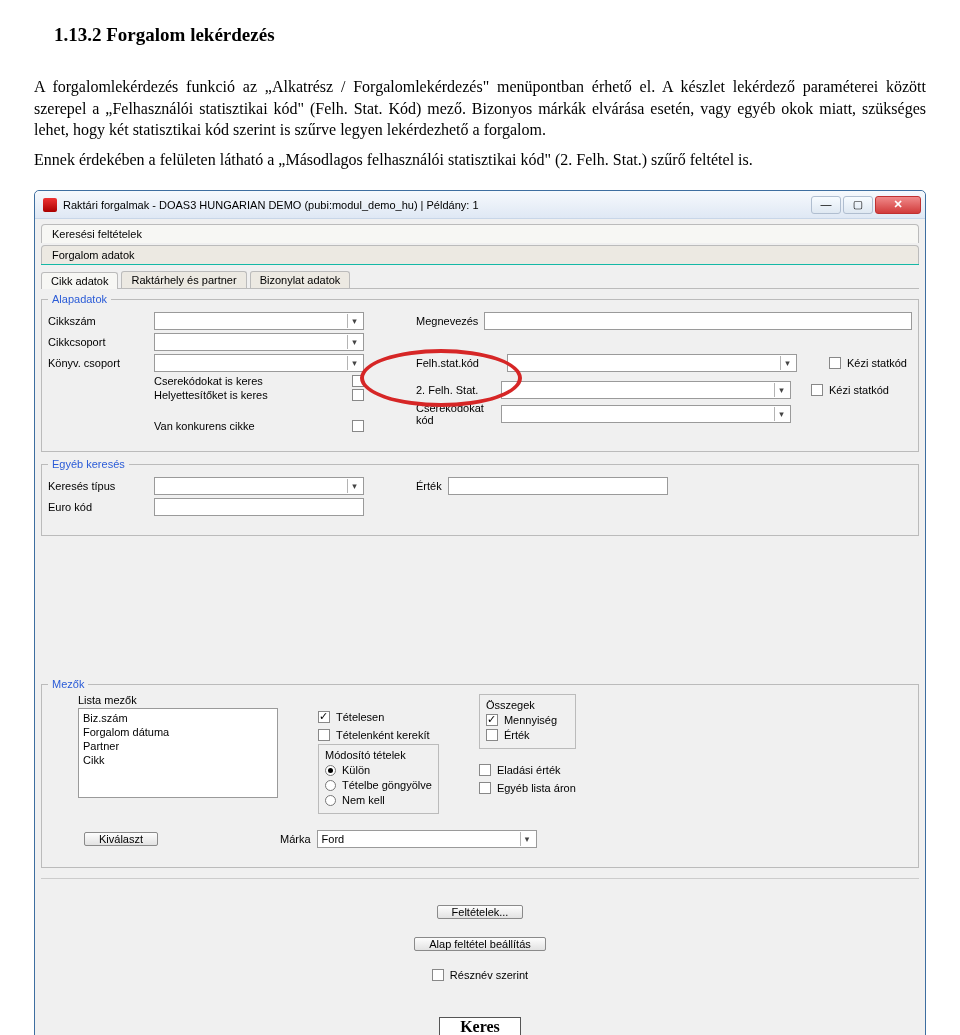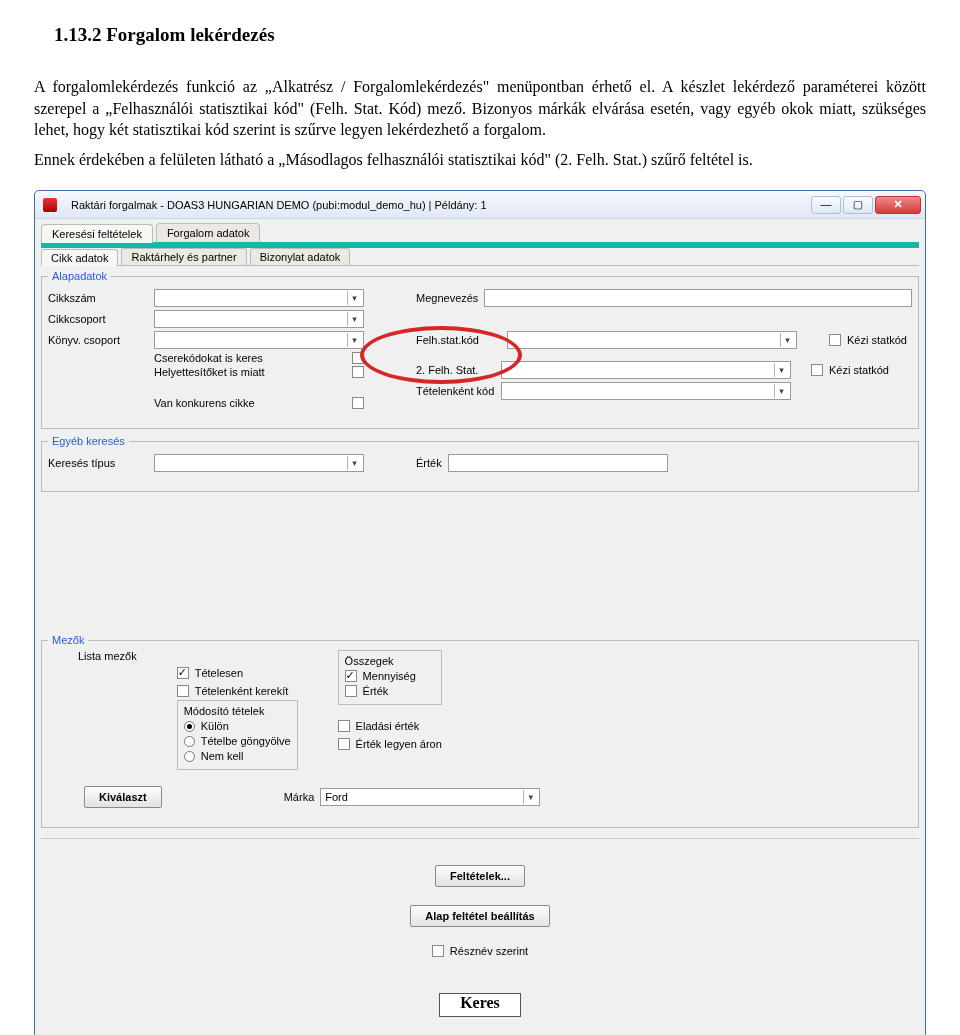--- a/index.html
+++ b/index.html
@@ -35,42 +35,42 @@
   .win-title {
     display:flex;
     align-items:center;
     justify-content:space-between;
     height:28px;
     padding:0 4px 0 8px;
     background:linear-gradient(#f6f9fd,#dfe8f4);
     border-bottom:1px solid #c8d6e8;
     border-radius:5px 5px 0 0;
   }
-  .win-title .title-left{display:flex;align-items:center;gap:14px;}
+  .win-title .title-left{display:flex;align-items:center;gap:6px;}
   .win-title .app-ico{
     width:14px;height:14px;display:inline-block;
     background:linear-gradient(#e33,#a00);border-radius:2px;
   }
   .win-btns{display:flex;gap:2px;}
   .win-btn{
     width:30px;height:18px;border:1px solid #b0bed0;border-radius:3px;
     background:linear-gradient(#f7fbff,#dfe8f2);
     display:flex;align-items:center;justify-content:center;
     font-size:11px;line-height:1;
   }
   .win-btn.close{
     background:linear-gradient(#f08a8a,#d13b3b);border-color:#c03030;color:#fff;
     font-weight:bold;width:46px;
   }
 
   .client{
     background:#f0f0f0;
     padding:4px 6px 10px 6px;
   }
-  .tabs{display:flex;gap:3px;border-bottom:6px solid #14b8a6;}
+  .tabs{display:flex;gap:3px;border-bottom:1px solid #14b8a6;margin-bottom:6px;flex-direction:column;}
   .tab{
     padding:3px 10px;border:1px solid #bbb;border-bottom:none;
     border-radius:4px 4px 0 0;background:#ece9e2;
   }
   .tab.active{background:#f7f7f4;font-weight:normal;position:relative;top:1px;}
   
   .tabs2{display:flex;gap:3px;border-bottom:1px solid #bbb;margin-bottom:4px;}
   .tabs2 .tab{border-radius:3px 3px 0 0;padding:2px 9px;}
 
   fieldset{border:1px solid #bbb;margin:4px 0 6px 0;padding:4px 6px 16px 6px;}
@@ -96,23 +96,23 @@
   .mezok-content{display:flex;gap:40px;align-items:flex-start;}
   .listbox{
     width:200px;height:90px;border:1px solid #9a9a9a;background:#fff;padding:2px 4px;
   }
   .listbox div{line-height:14px;}
   .mcol{display:flex;flex-direction:column;gap:0;}
   .subgrp{border:1px solid #bbb;padding:4px 6px;}
   .subgrp-title{font-size:11px;margin-bottom:2px;}
   .spacer-mid{height:132px;}
   .btn{
-    height:22px;padding:0 14px;border:1px solid #8a8a8a;
+    height:14px;padding:0 14px;border:1px solid #8a8a8a;
     background:linear-gradient(#fdfdfd,#e2e2e2);border-radius:2px;
-    display:inline-flex;align-items:center;font-weight:bold;
+    display:inline-flex;align-items:center;
   }
 
   .bottom-bar{
     border-top:1px solid #ccc;margin-top:10px;padding-top:8px;
     display:flex;align-items:center;gap:18px;flex-direction:column;
   }
   .bottom-bar .btn-primary{
     font-family:"Times New Roman",serif;font-size:16px;font-weight:bold;
     height:24px;padding:0 20px;border:1px solid #555;background:#fff;
   }
@@ -189,71 +189,81 @@
       </div>
 
       <div class="row">
         <span class="lbl"></span>
         <span style="width:210px;display:flex;flex-direction:column;gap:2px;">
           <span style="display:flex;justify-content:space-between;align-items:center;gap:37px;">
             <span>Cserekódokat is keres</span>
             <span class="chk"></span>
           </span>
           <span style="display:flex;justify-content:space-between;align-items:center;">
-            <span>Helyettesítőket is miatt</span>
+            <span>Helyettesítőket is keres</span>
             <span class="chk"></span>
           </span>
           <span style="display:flex;justify-content:space-between;align-items:flex-start;margin-top:17px;">
             <span>Van konkurens cikke</span>
             <span class="chk"></span>
           </span>
         </span>
         <span style="width:40px"></span>
         <span style="display:flex;flex-direction:column;gap:3px;flex:1;">
           <span style="display:flex;align-items:center;">
             <span style="width:85px">2. Felh. Stat.</span>
             <span class="combo" style="width:290px">
                 <span class="dd">▾</span>
               </span>
             <span style="width:20px"></span>
             <span class="chk"></span>
             <span style="margin-left:6px">Kézi statkód</span>
           </span>
           <span style="display:flex;align-items:center;">
-            <span style="width:85px">Tételenként kód</span>
+            <span style="width:85px">Cserekódokat kód</span>
             <span class="combo" style="width:290px">
                 <span class="dd">▾</span>
               </span>
           </span>
         </span>
       </div>
 
       <span class="red-oval" style="left:318px;top:44px;width:162px;height:58px"></span>
     </fieldset>
 
     <fieldset>
       <legend>Egyéb keresés</legend>
       <div class="row">
         <span class="lbl">Keresés típus</span>
         <span class="combo" style="width:210px">
             <span class="dd">▾</span>
           </span>
         <span style="width:40px"></span>
         <span class="lbl short">Érték</span>
         <span class="txt" style="width:220px"></span>
+      </div>
+      <div class="row">
+        <span class="lbl">Euro kód</span>
+        <span class="txt" style="width:210px"></span>
       </div>
     </fieldset>
 
     <div class="spacer-mid"></div>
 
     <fieldset>
       <legend>Mezők</legend>
       <div class="mezok-content">
         <div>
           <div style="margin-left:30px;margin-bottom:2px;">Lista mezők</div>
+          <div class="listbox" style="margin-left:30px;">
+            <div>Biz.szám</div>
+            <div>Forgalom dátuma</div>
+            <div>Partner</div>
+            <div>Cikk</div>
+          </div>
         </div>
 
         <div class="mcol" style="margin-top:14px;">
           <div class="row">
               <span class="chk checked"></span>
               <span>Tételesen</span>
             </div>
           <div class="row">
               <span class="chk"></span>
               <span>Tételenként kerekít</span>
@@ -287,21 +297,21 @@
                 <span>Érték</span>
               </div>
           </div>
           <div style="height:12px"></div>
           <div class="row">
               <span class="chk"></span>
               <span>Eladási érték</span>
             </div>
           <div class="row">
               <span class="chk"></span>
-              <span>Érték legyen áron</span>
+              <span>Egyéb lista áron</span>
             </div>
         </div>
       </div>
 
       <div class="row" style="margin-top:16px;">
         <span style="width:30px"></span>
         <span class="btn">Kiválaszt</span>
         <span style="width:110px"></span>
         <span>Márka</span>
         <span class="combo" style="width:220px;justify-content:space-between;padding-left:4px;">

